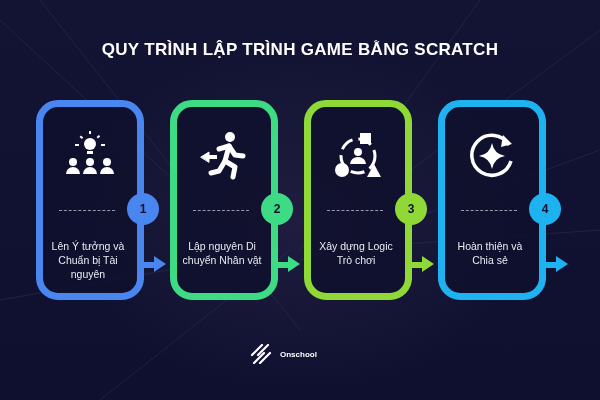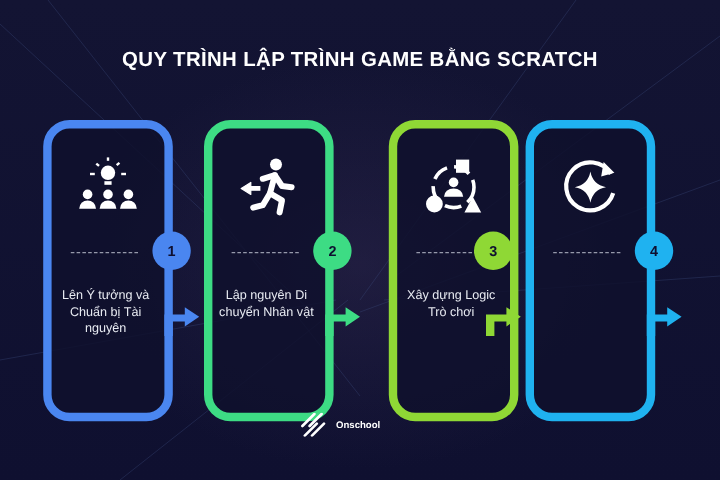--- a/index.html
+++ b/index.html
@@ -2,21 +2,21 @@
 <html><head>
 <meta charset="utf-8">
 <style>
   html, body { margin:0; padding:0; }
   body { width:600px; height:400px; overflow:hidden; background:#121331; font-family:"Liberation Sans", sans-serif; position:relative; }
   .bg { position:absolute; inset:0; background:
       radial-gradient(ellipse at 50% 55%, rgba(60,50,90,0.35) 0%, rgba(18,19,49,0) 55%),
       linear-gradient(180deg, #131433 0%, #0f1030 100%); }
   .bg svg { position:absolute; inset:0; }
   .title { position:absolute; top:40px; left:0; width:600px; text-align:center; color:#ffffff; font-weight:bold; font-size:17px; letter-spacing:0.3px; }
-  .card { position:absolute; top:100px; width:108px; height:251px; border:7px solid; border-radius:22px; box-sizing:border-box; background:rgba(15,16,45,0.85); }
+  .card { position:absolute; top:100px; width:108px; height:200px; border:7px solid; border-radius:22px; box-sizing:border-box; background:rgba(15,16,45,0.85); }
   .icon { position:absolute; top:24px; left:0; width:100%; height:50px; display:flex; justify-content:center; }
   .dash { position:absolute; top:103px; left:16px; width:56px; border-top:1px dashed #cfd3e0; opacity:0.7; }
   .label { position:absolute; top:132px; left:4px; width:82px; text-align:center; color:#e8ebf2; font-size:10.5px; line-height:14px; }
   .num { position:absolute; width:32px; height:32px; border-radius:50%; display:flex; align-items:center; justify-content:center; font-weight:bold; font-size:12px; color:#0f1030; }
   .logo { position:absolute; top:344px; left:250px; display:flex; align-items:center; gap:8px; color:#fff; }
   .logo .small { font-size:8px; font-weight:bold; }
   .logo .big { font-size:17px; font-weight:bold; letter-spacing:0.5px; line-height:16px; }
 </style>
 </head>
 <body>
@@ -80,21 +80,21 @@
     </svg>
   </div>
   <div class="dash"></div>
   <div class="label">Lập nguyên Di chuyển Nhân vật</div>
 </div>
 <div class="num" style="left:261px; top:193px; background:#3ddc84;">2</div>
 <svg style="position:absolute;left:270px;top:250px" width="36" height="30">
     <path d="M1 30 V12 H18 V6 L30 14 L18 22 V18 H8 V30z" fill="#3ddc84"></path>
   </svg>
 
-<div class="card" style="left:304px; border-color:#8fd835;margin-left:20px;">
+<div class="card" style="left:304px; border-color:#8fd835;">
   <div class="icon">
     <svg width="54" height="50" viewBox="0 0 54 50">
       <g fill="#fff">
         <circle cx="27" cy="25" r="17" fill="none" stroke="#fff" stroke-width="3" stroke-dasharray="14 6"></circle>
         <rect x="29" y="2" width="11" height="11"></rect>
         <circle cx="11" cy="39" r="7"></circle>
         <path d="M36 46 L43 33 L50 46z"></path>
         <circle cx="27" cy="21" r="4"></circle>
           <path d="M19 33 a8 7 0 0 1 16 0z"></path>
       </g>
@@ -110,20 +110,21 @@
 
 <div class="card" style="left:438px; border-color:#1fb2f0;">
   <div class="icon">
     <svg width="54" height="50" viewBox="0 0 54 50">
       <path d="M44 14 A20 20 0 1 0 46 30" fill="none" stroke="#fff" stroke-width="3.5"></path>
       <path d="M38 4 L47 13 L36 16z" fill="#fff"></path>
       <path d="M27 12 Q29 23 40 25 Q29 27 27 38 Q25 27 14 25 Q25 23 27 12z" fill="#fff"></path>
     </svg>
   </div>
   <div class="dash"></div>
+  <div class="label">Hoàn thiện và Chia sẻ</div>
 </div>
 <div class="num" style="left:529px; top:193px; background:#1fb2f0;">4</div>
 <svg style="position:absolute;left:538px;top:250px" width="36" height="30">
     <path d="M1 30 V12 H18 V6 L30 14 L18 22 V18 H8 V30z" fill="#1fb2f0"></path>
   </svg>
 
 <div class="logo">
   <svg width="22" height="20" viewBox="0 0 22 20">
     <path d="M2 11 L12 1 M8 11 L18 1 M4 19 L14 9 M10 19 L20 9" stroke="#fff" stroke-width="2.2" stroke-linecap="round"></path>
   </svg>

